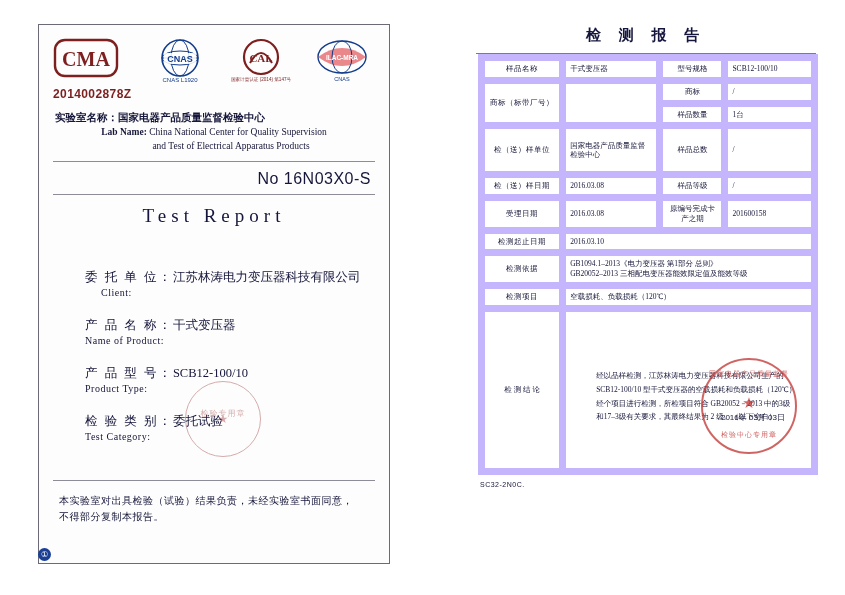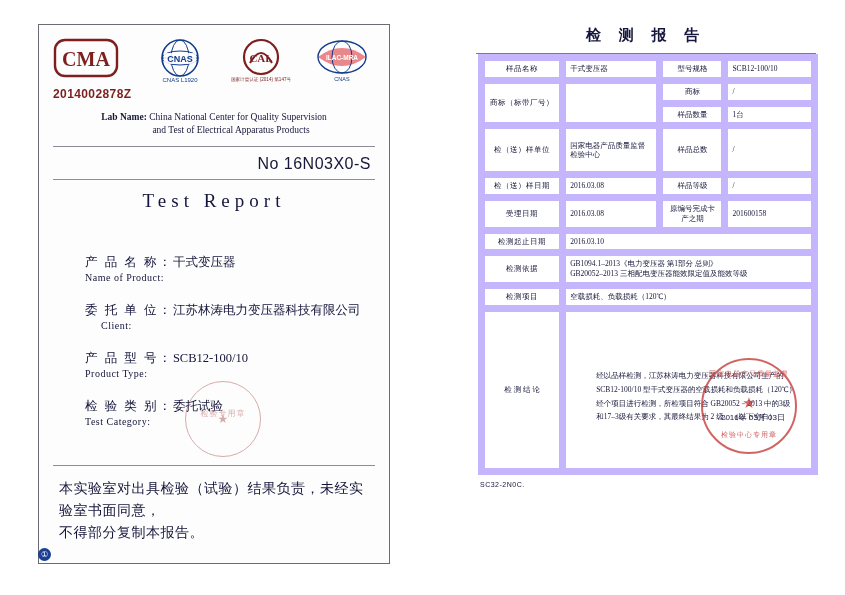--- a/index.html
+++ b/index.html
@@ -80,21 +80,21 @@
     position:absolute;left:0;top:26px;width:100%;
     text-align:center;font-size:8px;letter-spacing:1px;
   }
   .stamp-round .st-star{
     position:absolute;left:50%;top:30px;transform:translateX(-50%);
     font-size:12px;
   }
 
   .hr-thin3{border-top:1px solid #8d8d99;margin:38px 14px 0 14px;}
   .footer-cn{
-    margin:12px 20px 0 20px;font-size:14px;line-height:1.6;color:#14143a;
+    margin:12px 20px 0 20px;font-size:10px;line-height:1.6;color:#14143a;
     letter-spacing:.5px;
   }
   .page-badge{
     position:absolute;left:38px;top:548px;
     width:13px;height:13px;border-radius:50%;
     background:#1c3f94;color:#fff;font-size:8px;
     display:flex;align-items:center;justify-content:center;
     font-family:"Liberation Sans",sans-serif;
   }
 
@@ -214,47 +214,51 @@
             <path d="M9 20 Q33 2 57 20 Q33 38 9 20 Z" fill="#d8262c" opacity="0.55"></path>
             <ellipse cx="33" cy="20" rx="10" ry="16" fill="none" stroke="#123c8c" stroke-width="1"></ellipse>
             <text x="33" y="23" font-family="Liberation Sans, sans-serif" font-size="6.5" font-weight="bold" fill="#ffffff" text-anchor="middle">ILAC-MRA</text>
             <text x="33" y="44" font-family="Liberation Sans, sans-serif" font-size="5.5" fill="#123c8c" text-anchor="middle">CNAS</text>
           </svg>
         </div>
       </div>
     </div>
 
     <div class="lab-name-block">
+      <div class="lab-row">
+        <span class="lab-label">实验室名称：</span>
+        <span class="lab-val">国家电器产品质量监督检验中心</span>
+      </div>
       <div class="lab-en">
         <span class="lab-en-label">Lab Name:</span>
         <span>China National Center for Quality Supervision</span>
       </div>
       <div class="lab-en" style="padding-left:34px;">
         <span>and Test of Electrical Apparatus Products</span>
       </div>
     </div>
 
     <div class="hr-thin"></div>
     <div class="report-no">No 16N03X0-S</div>
     <div class="hr-thin2"></div>
 
     <div class="title-en">Test    Report</div>
 
     <div class="fields">
       <div class="field">
         <div class="f-cn">
-          <span>产 品 名 称：</span><span class="f-val">干式变压器</span>
-        </div>
-        <div class="f-en">Name of Product:</div>
+          <span>委 托 单 位：</span><span class="f-val">江苏林涛电力变压器科技有限公司</span>
+        </div>
+        <div class="f-en" style="padding-left:16px;">Client:</div>
       </div>
       <div class="field">
         <div class="f-cn">
-          <span>委 托 单 位：</span><span class="f-val">江苏林涛电力变压器科技有限公司</span>
-        </div>
-        <div class="f-en" style="padding-left:16px;">Client:</div>
+          <span>产 品 名 称：</span><span class="f-val">干式变压器</span>
+        </div>
+        <div class="f-en">Name of Product:</div>
       </div>
       <div class="field">
         <div class="f-cn">
           <span>产 品 型 号：</span><span class="f-val">SCB12-100/10</span>
         </div>
         <div class="f-en">Product Type:</div>
       </div>
       <div class="field">
         <div class="f-cn">
           <span>检 验 类 别：</span><span class="f-val">委托试验</span>

